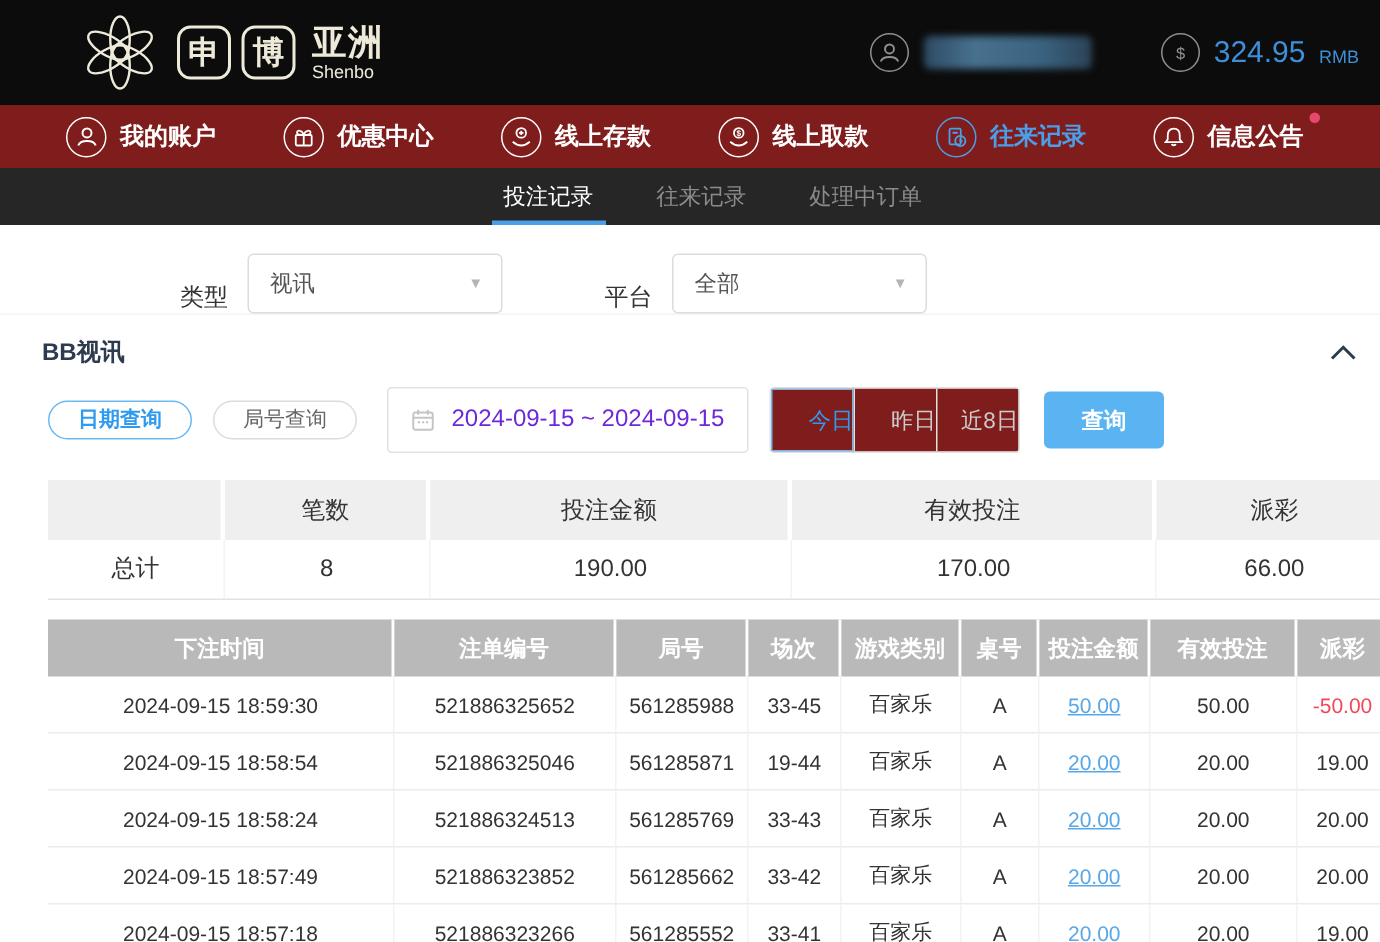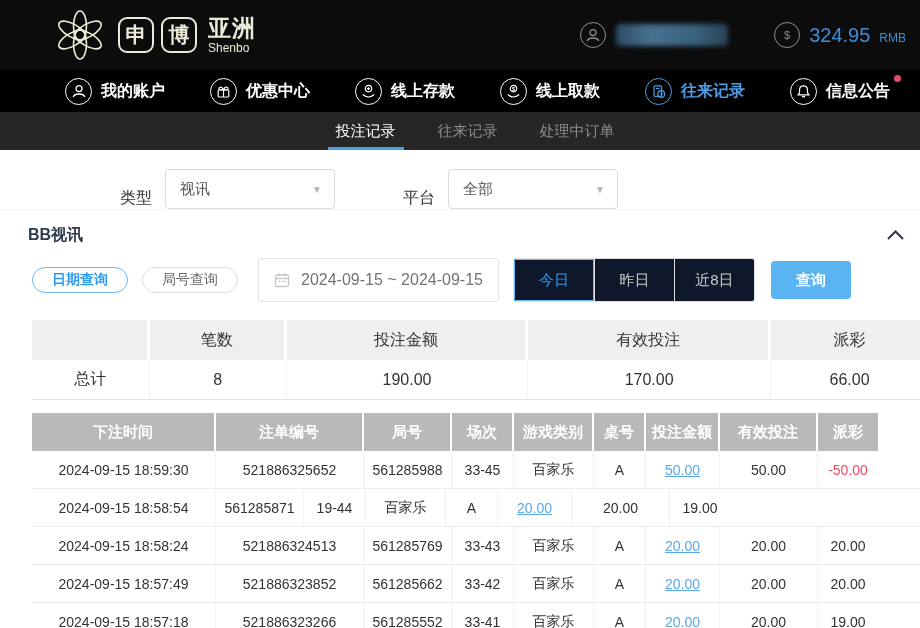--- a/index.html
+++ b/index.html
@@ -21,21 +21,21 @@
   .user-chip { display:flex; align-items:center; gap:10px; cursor:pointer; }
   .name-blur { width:112px; height:22px; border-radius:4px;
     background:linear-gradient(90deg,#2e4a63,#47718f 30%,#3a637f 70%,#2b4257);
     filter:blur(2.5px); }
   .balance { display:flex; align-items:center; gap:9px; margin-left:46px; cursor:pointer; }
   .balance-amount { color:#3e8fd8; font-size:20px; }
   .balance-cur { color:#3e8fd8; font-size:12px; padding-top:5px; }
   .circle-icon { width:26px; height:26px; border:1.4px solid #8f8f8f; border-radius:50%;
     display:flex; align-items:center; justify-content:center; color:#8f8f8f; }
   
-  .navbar { height:42px; background:#000000; display:flex; align-items:center; gap:45px; padding-left:65px; }
+  .navbar { height:42px; background:#7f1d1d; display:flex; align-items:center; gap:45px; padding-left:44px; }
   .nav-item { display:flex; align-items:center; gap:9px; color:#fff; font-size:16px; font-weight:bold;
     position:relative; cursor:pointer; white-space:nowrap; }
   .nav-item.active { color:#4a9fe8; }
   .nav-icon { width:27px; height:27px; border:1.4px solid currentColor; border-radius:50%;
     display:flex; align-items:center; justify-content:center; flex:none; }
   .nav-badge { position:absolute; top:-3px; right:-11px; width:7px; height:7px; border-radius:50%; background:#e8486e; }
   
   .subtabs { height:38px; background:#262626; display:flex; justify-content:center; gap:32px; padding-left:30px; }
   .subtab { color:#8b8b8b; font-size:15px; display:flex; align-items:center; position:relative; padding:0 5px; cursor:pointer;text-align:right; }
   .subtab.active { color:#fff; }
@@ -52,24 +52,24 @@
   .section-row { height:46px; display:flex; align-items:center; justify-content:space-between; padding:4px 12px 0 28px; }
   .section-title { font-weight:bold; font-size:16px; color:#2e3a4e; }
   .collapse-btn { cursor:pointer; display:flex; align-items:center; padding:4px; }
   
   .query-row { height:48px; display:flex; align-items:center; margin-left:32px; gap:14px; }
   .pill { height:26px; padding:0 19px; border-radius:20px; display:flex; align-items:center;
     font-size:14px; cursor:pointer; background:#fff; }
   .pill-date { border:1px solid #6cb9f2; color:#2f9bf0; font-weight:bold; }
   .pill-round { border:1px solid #dcdcdc; color:#666; }
   .date-input { height:44px; border:1px solid #e2e2e2; border-radius:3px; display:flex; align-items:center;
-    gap:11px; padding:0 15px; font-size:16px; color:#737373; cursor:pointer; margin-left:6px; }
+    gap:11px; padding:0 15px; font-size:16px; color:#6d28d9; cursor:pointer; margin-left:6px; }
   .seg-group { display:flex; border:1px solid #e0e0e0; border-radius:3px; height:44px; overflow:hidden; }
-  .seg { width:80px; display:flex; align-items:center; justify-content:center; font-size:15px;
-    color:#ccc; border-left:1px solid #e0e0e0; cursor:pointer; background:#0f172a; }
+  .seg { width:55px; display:flex; align-items:center; justify-content:flex-end; font-size:15px;
+    color:#ccc; border-left:1px solid #e0e0e0; cursor:pointer; background:#7f1d1d; }
   .seg:first-child { border-left:none; }
   .seg.active { color:#2f9bf0; box-shadow:inset 0 0 0 1px #6cb9f2; }
   .btn-search { width:80px; height:38px; background:#5bb4f2; color:#fff; font-size:15px; font-weight:bold;
     border-radius:4px; display:flex; align-items:center; justify-content:center; cursor:pointer; margin-left:2px; }
   
   .summary { margin:16px 0 0 32px; width:896px; font-size:16px; color:#333; }
   .s-head, .s-row { display:flex; height:40px; }
   .s-hcell { background:#efefef; display:flex; align-items:center; justify-content:center; border-right:3px solid #fff; color:#333; }
   .s-hcell:last-child { border-right:none; }
   .s-row { border-bottom:1px solid #e2e2e2; }
@@ -81,21 +81,21 @@
   .d-head { display:flex; height:38px; }
   .d-hcell { background:#b9b9b9; color:#fff; font-weight:bold; font-size:15px; display:flex;
     align-items:center; justify-content:center; border-right:2px solid #fff; }
   .d-hcell:last-child { border-right:none; }
   .d-row { display:flex; height:38px; border-bottom:1px solid #ececec; }
   .d-cell { display:flex; align-items:center; justify-content:center; font-size:14px; color:#333;
     border-right:1px solid #f2f2f2; }
   .d-cell:last-child { border-right:none; }
   .link { color:#58a7e8; text-decoration:underline; cursor:pointer; }
   .neg { color:#f2485c; }
-  .cw0{width:184px;} .cw1{width:148px;} .cw2{width:88px;} .cw3{width:62px;} .cw4{width:80px;}
+  .cw0{width:231px;} .cw1{width:148px;} .cw2{width:88px;} .cw3{width:62px;} .cw4{width:80px;}
   .cw5{width:52px;} .cw6{width:74px;} .cw7{width:98px;} .cw8{width:60px;}
   svg { display:block; }
 </style>
 </head>
 <body>
 
 <div class="topbar">
   <div class="logo">
     <span class="logo-flower">
       <svg width="52" height="52" viewBox="0 0 52 52" fill="none" stroke="#eeeada" stroke-width="1.6">
@@ -310,20 +310,21 @@
         <div class="d-cell cw2">561285988</div>
         <div class="d-cell cw3">33-45</div>
         <div class="d-cell cw4">百家乐</div>
         <div class="d-cell cw5">A</div>
         <div class="d-cell cw6 link">50.00</div>
         <div class="d-cell cw7">50.00</div>
         <div class="d-cell cw8 neg">-50.00</div>
       </div>
       <div class="d-row">
         <div class="d-cell cw0">2024-09-15 18:58:54</div>
+        <div class="d-cell cw1">521886325046</div>
         <div class="d-cell cw2">561285871</div>
         <div class="d-cell cw3">19-44</div>
         <div class="d-cell cw4">百家乐</div>
         <div class="d-cell cw5">A</div>
         <div class="d-cell cw6 link">20.00</div>
         <div class="d-cell cw7">20.00</div>
         <div class="d-cell cw8">19.00</div>
       </div>
       <div class="d-row">
         <div class="d-cell cw0">2024-09-15 18:58:24</div>

